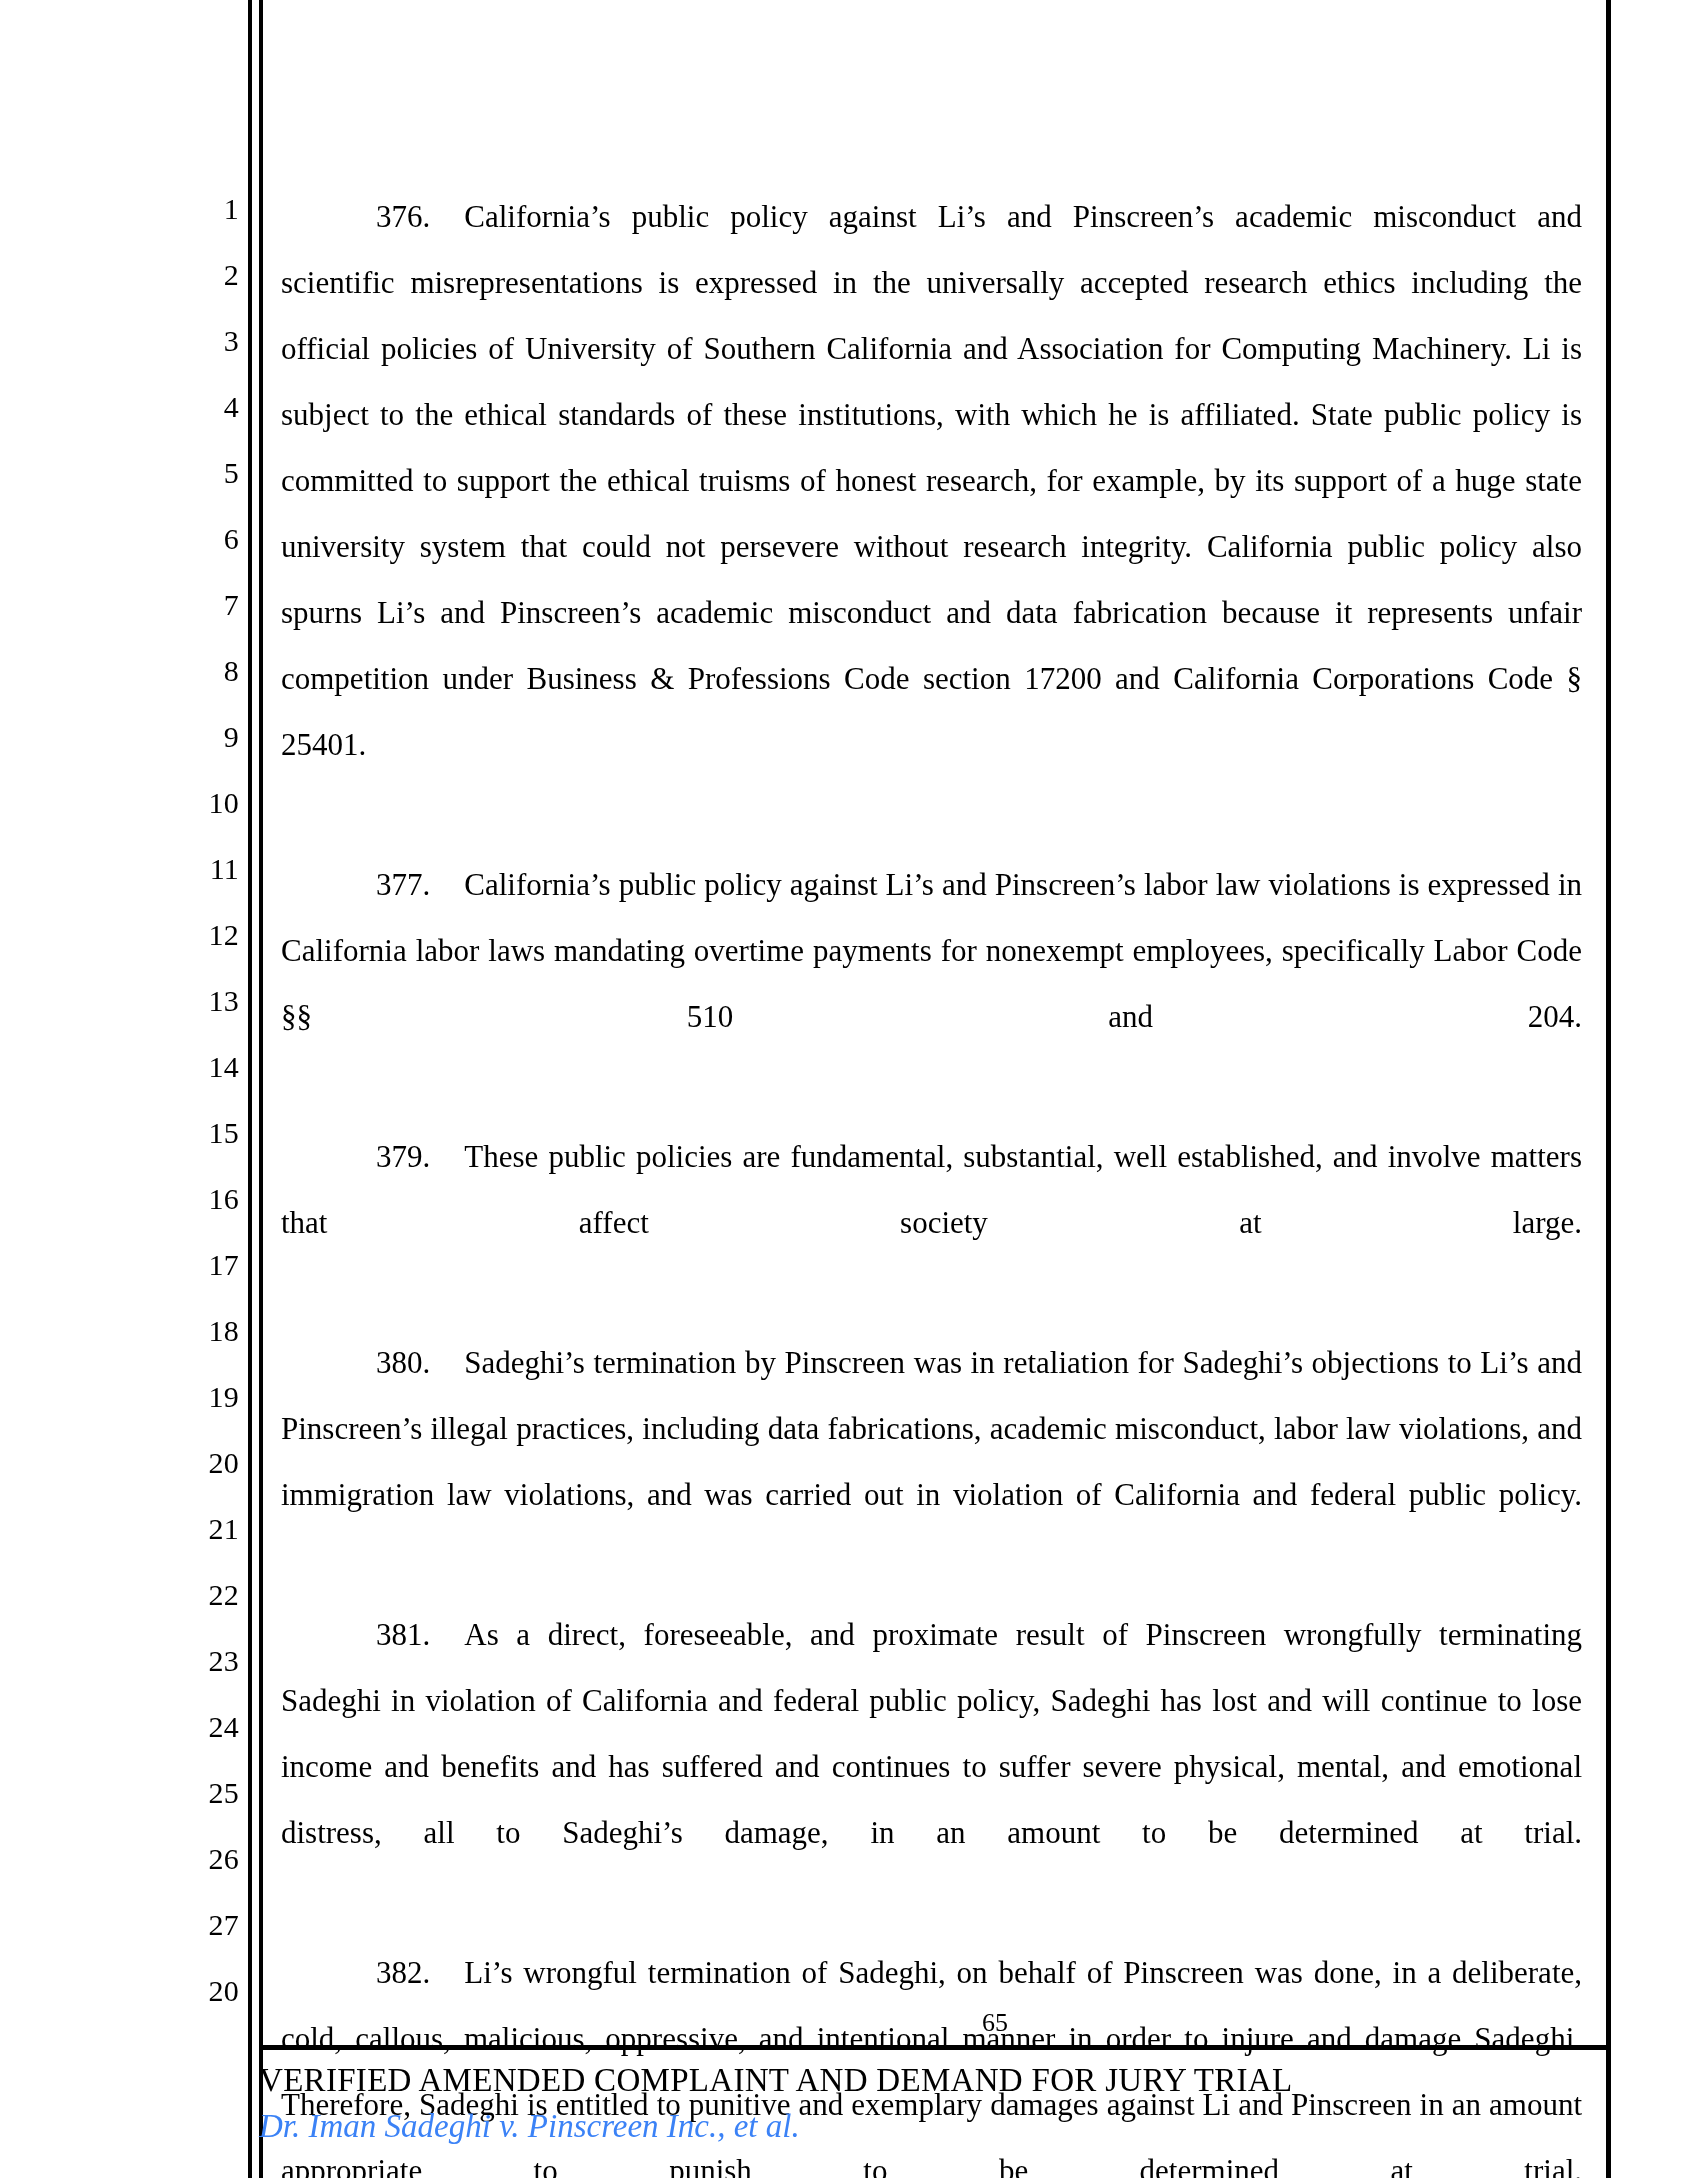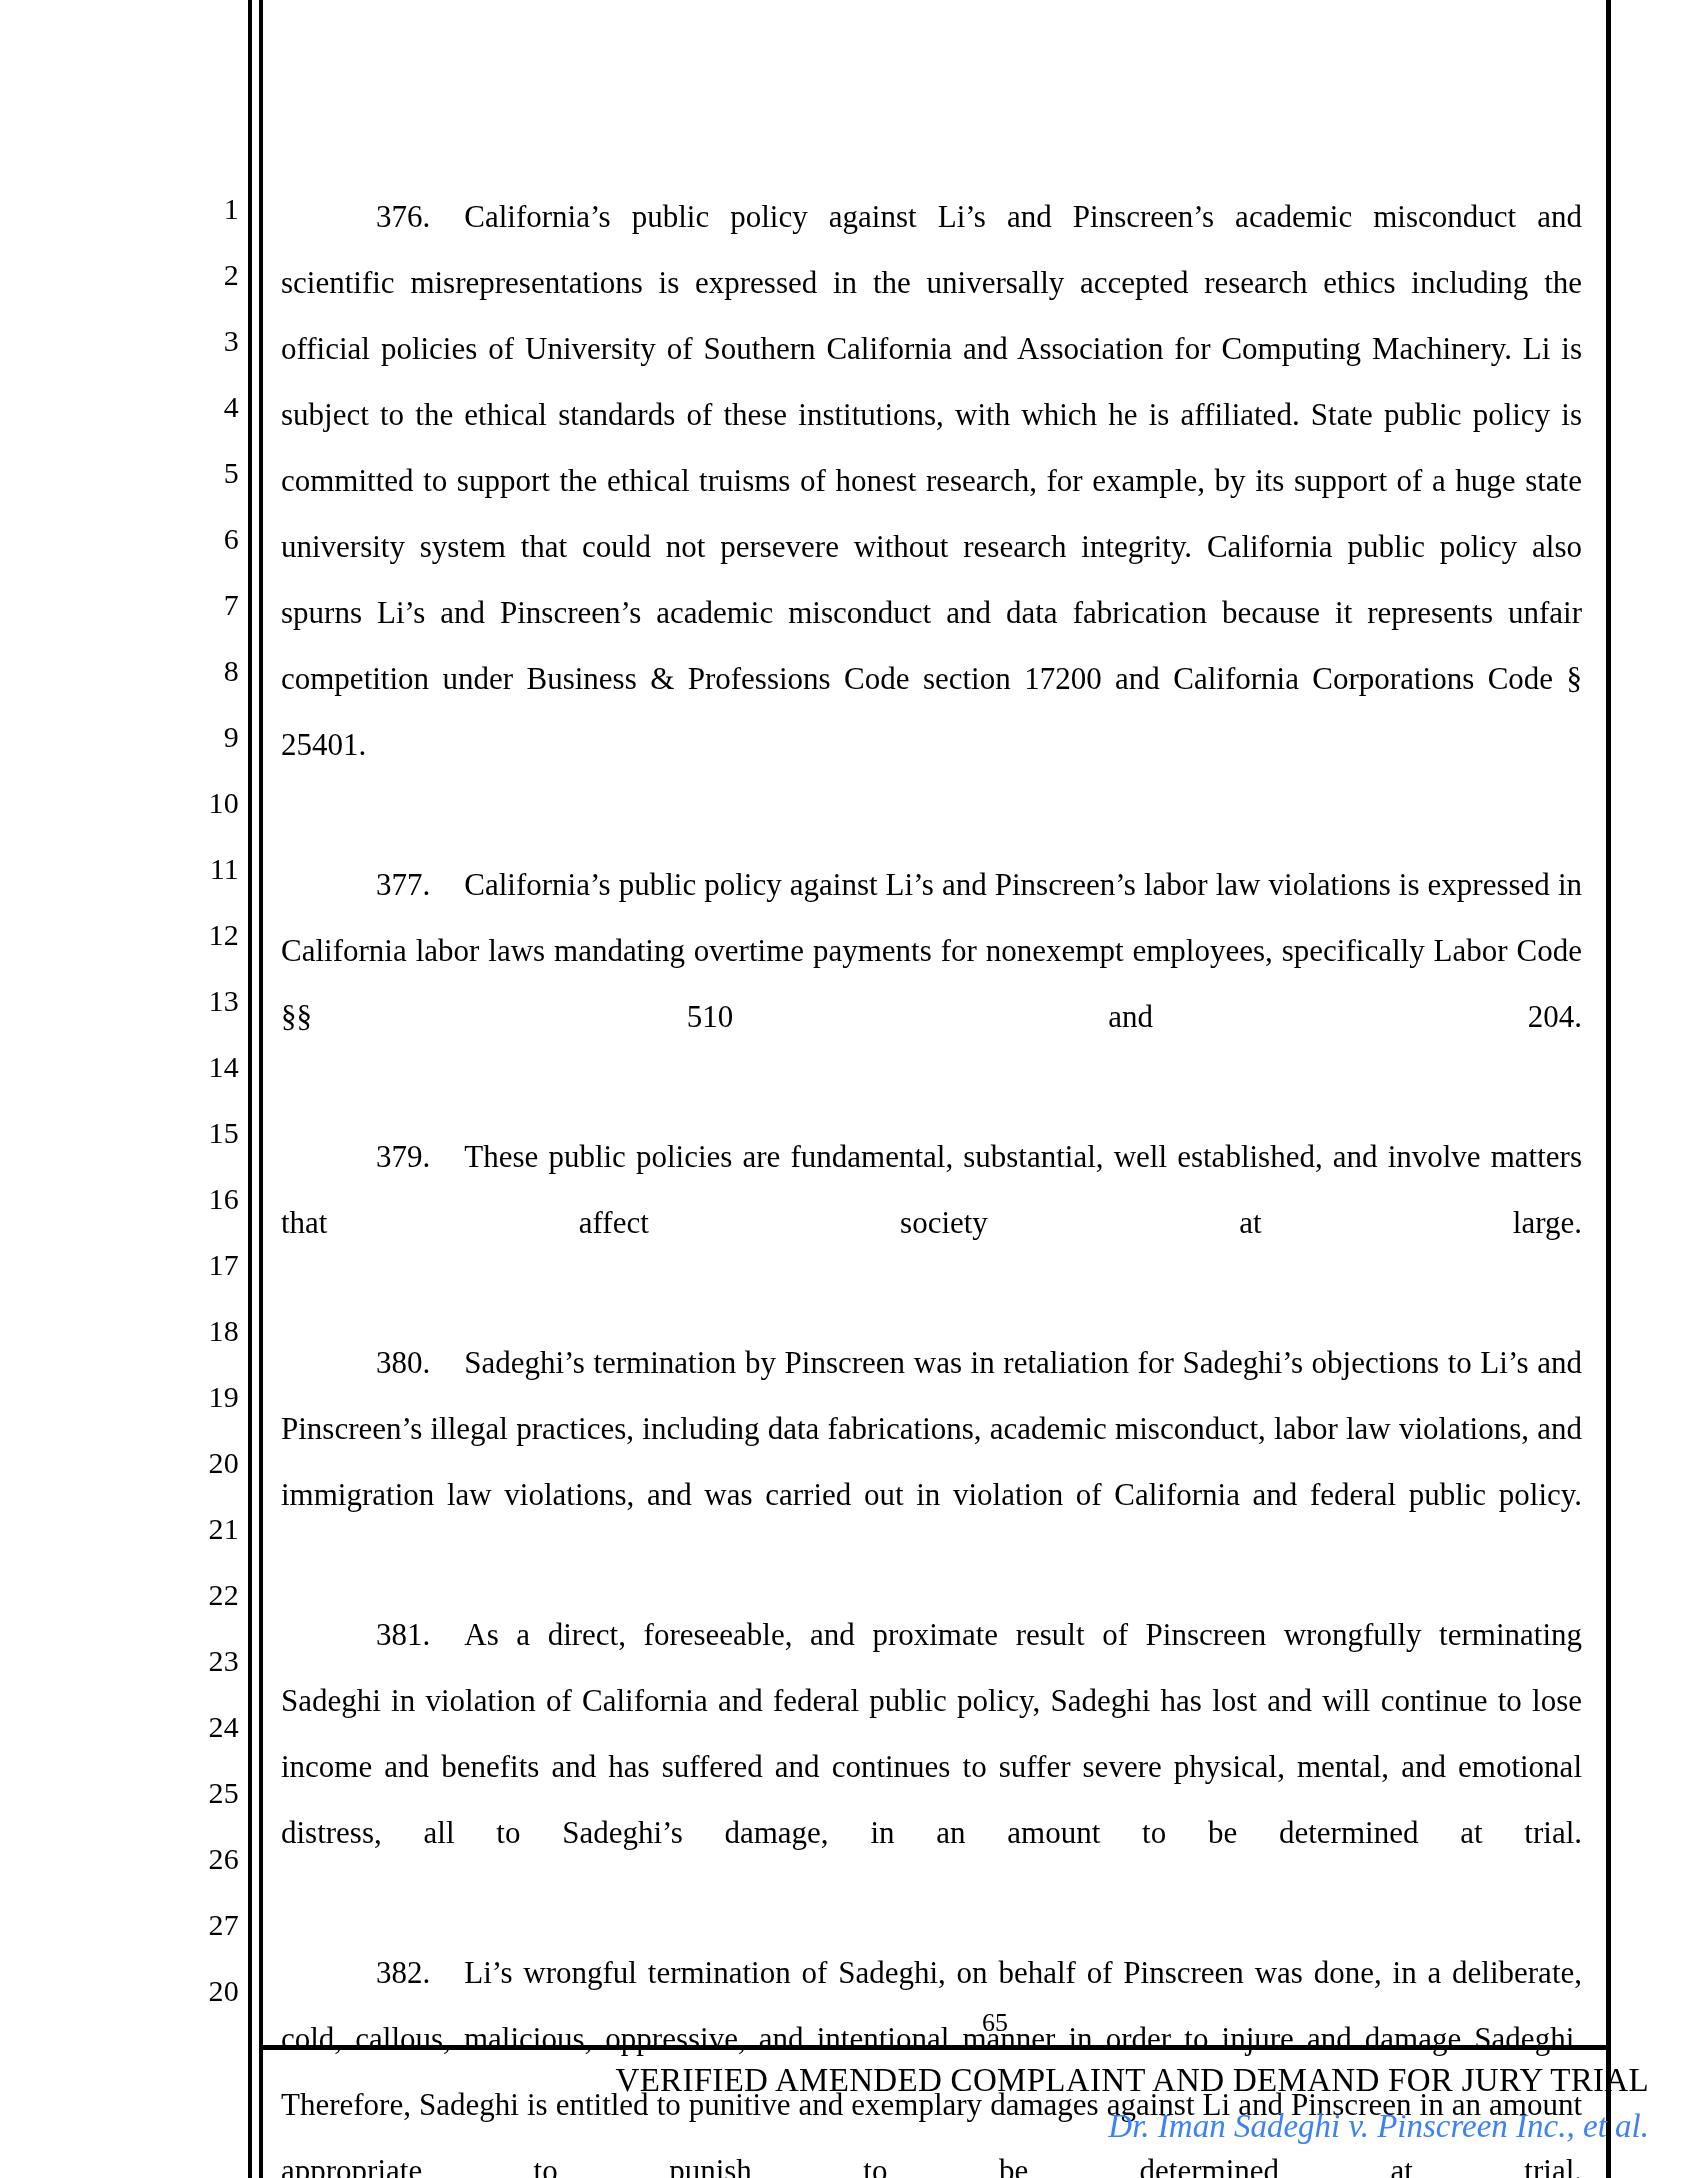--- a/index.html
+++ b/index.html
@@ -95,25 +95,24 @@
     left: 259px;
     width: 1349px;
     top: 2045px;
     height: 5px;
     background: #000000;
   }
 
   
   .footer {
     position: absolute;
-    left: 268px;
+    left: 259px;
     width: 1349px;
     top: 2057px;
-    text-align: right;
-    padding-left: 32px;
+    text-align: left;
   }
   .footer-title {
     font-size: 33px;
     line-height: 46px;
     letter-spacing: 0.3px;
     white-space: nowrap;
   }
   .footer-caption {
     font-size: 33px;
     line-height: 46px;

